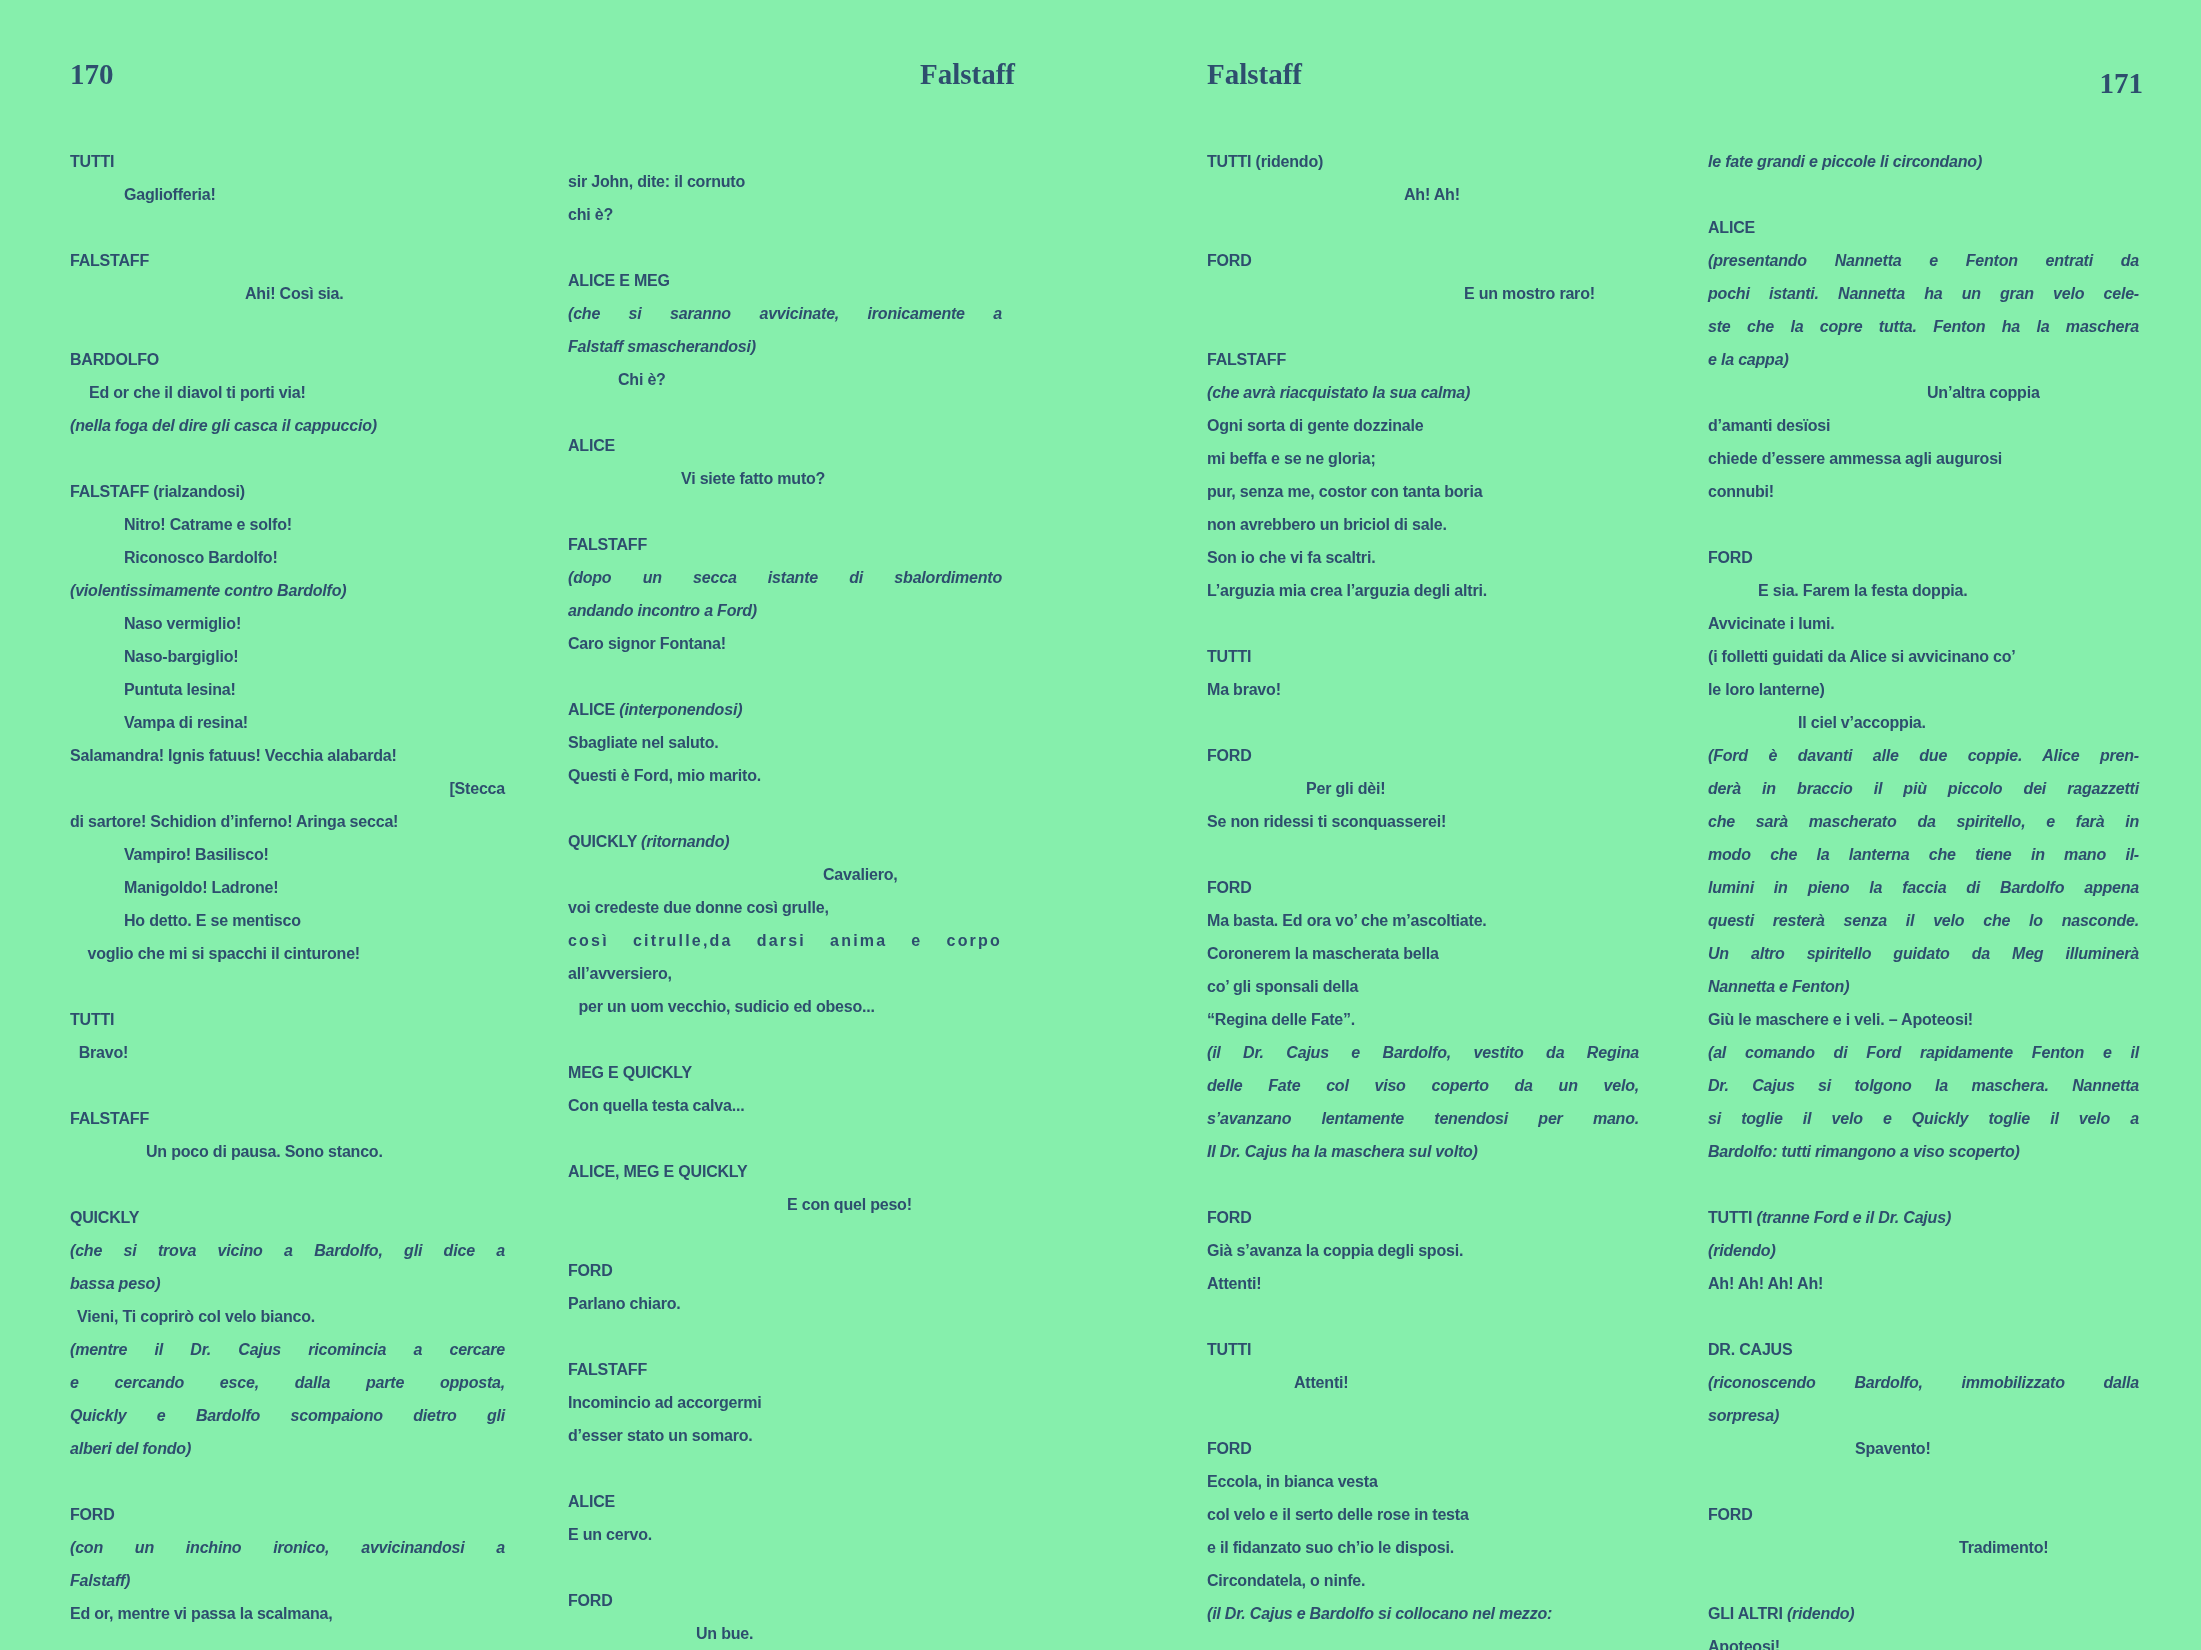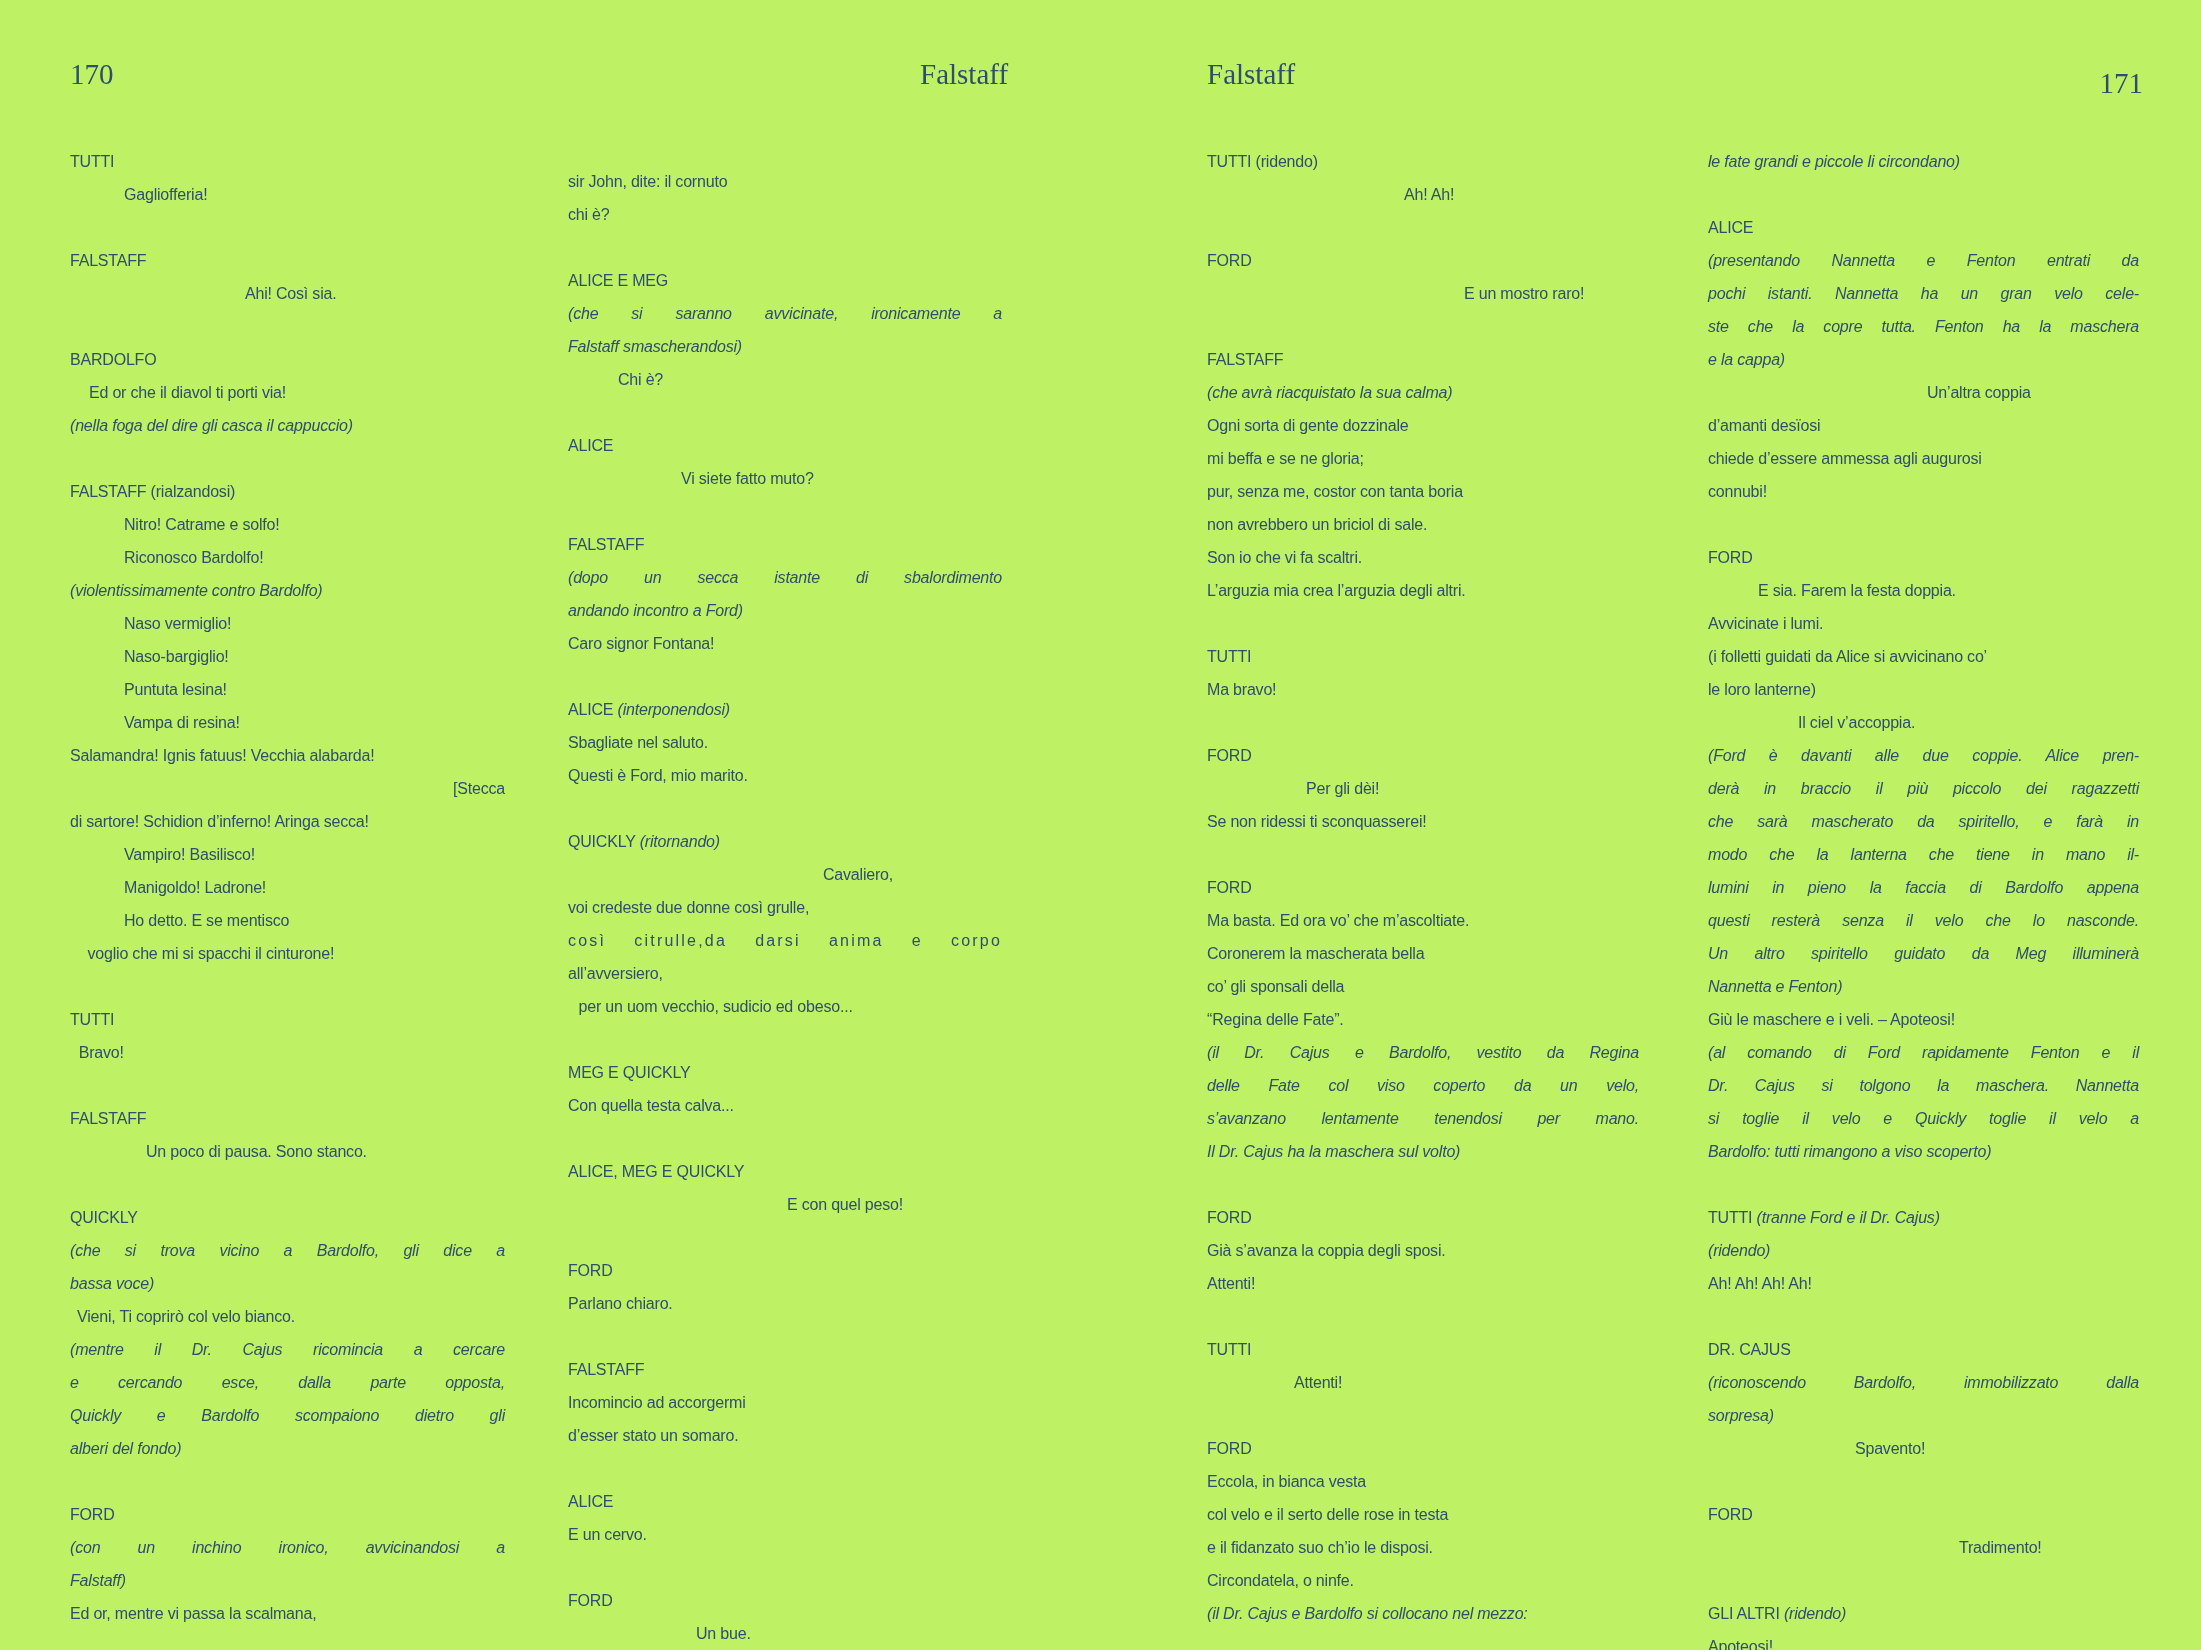--- a/index.html
+++ b/index.html
@@ -49,21 +49,21 @@
     text-align:justify;
     text-align-last:justify;
     letter-spacing:2.2px;
     white-space:normal;
   }
   .right{text-align:right;}
 </style>
 </head>
 <body>
 
-<div class="page" style="color: rgb(46, 78, 110); background: #bef264;">
+<div class="page" style="color: rgb(46, 78, 110); background: #86efac; font-weight: bold;">
   <div class="running-head" id="pageno-left">170</div>
   <div class="running-head" id="title-left">Falstaff</div>
   <div class="running-head" id="title-right">Falstaff</div>
   <div class="running-head" id="pageno-right">171</div>
 
   <div class="column" id="col1">
       <div class="line"><span>TUTTI</span></div>
       <div class="line" style="padding-left: 54px;"><span>Gagliofferia!</span></div>
       <div class="line gap"></div>
       <div class="line"><span>FALSTAFF</span></div>
@@ -90,21 +90,21 @@
       <div class="line" style="padding-left: 17.5px;"><span>voglio che mi si spacchi il cinturone!</span></div>
       <div class="line gap"></div>
       <div class="line"><span>TUTTI</span></div>
       <div class="line" style="padding-left: 8.7px;"><span>Bravo!</span></div>
       <div class="line gap"></div>
       <div class="line"><span>FALSTAFF</span></div>
       <div class="line" style="padding-left: 76px;"><span>Un poco di pausa. Sono stanco.</span></div>
       <div class="line gap"></div>
       <div class="line"><span>QUICKLY</span></div>
       <div class="line italic justify"><span>(che si trova vicino a Bardolfo, gli dice a</span></div>
-      <div class="line italic"><span>bassa voce)</span></div>
+      <div class="line italic"><span>bassa peso)</span></div>
       <div class="line" style="padding-left: 7px;"><span>Vieni, Ti coprirò col velo bianco.</span></div>
       <div class="line italic justify"><span>(mentre il Dr. Cajus ricomincia a cercare</span></div>
       <div class="line italic justify"><span>e cercando esce, dalla parte opposta,</span></div>
       <div class="line italic justify"><span>Quickly e Bardolfo scompaiono dietro gli</span></div>
       <div class="line italic"><span>alberi del fondo)</span></div>
       <div class="line gap"></div>
       <div class="line"><span>FORD</span></div>
       <div class="line italic justify"><span>(con un inchino ironico, avvicinandosi a</span></div>
       <div class="line italic"><span>Falstaff)</span></div>
       <div class="line"><span>Ed or, mentre vi passa la scalmana,</span></div>

